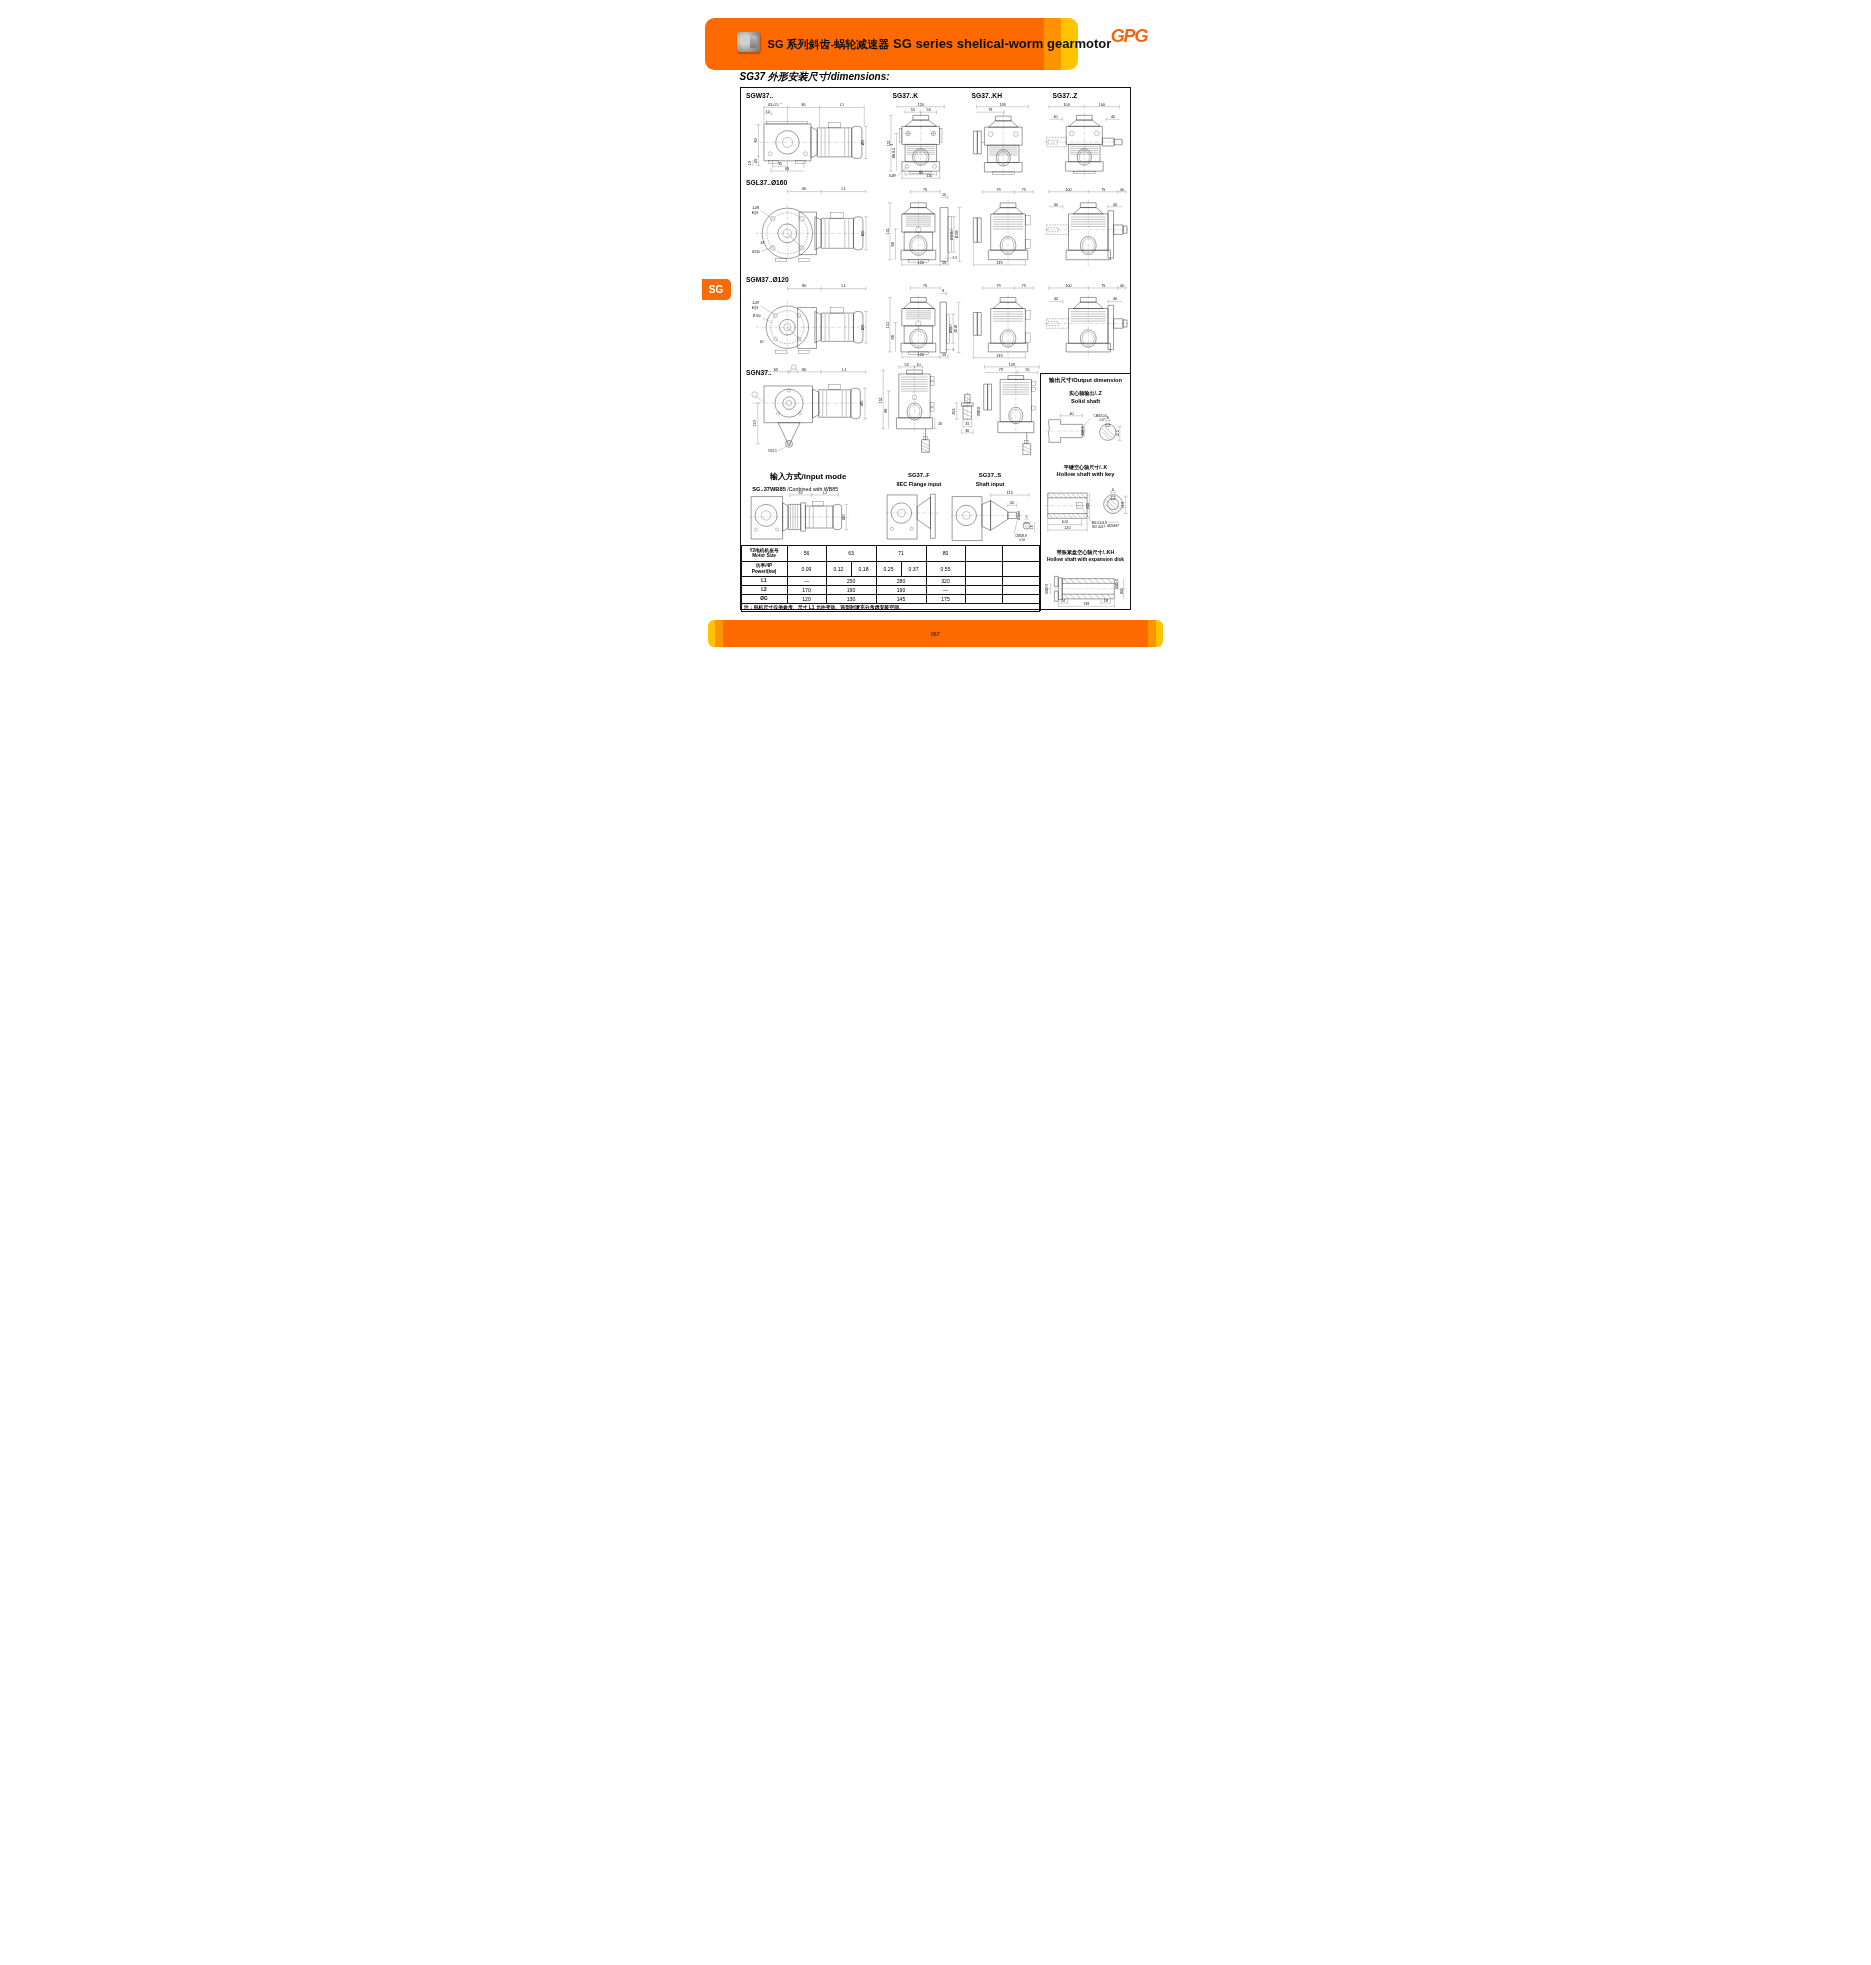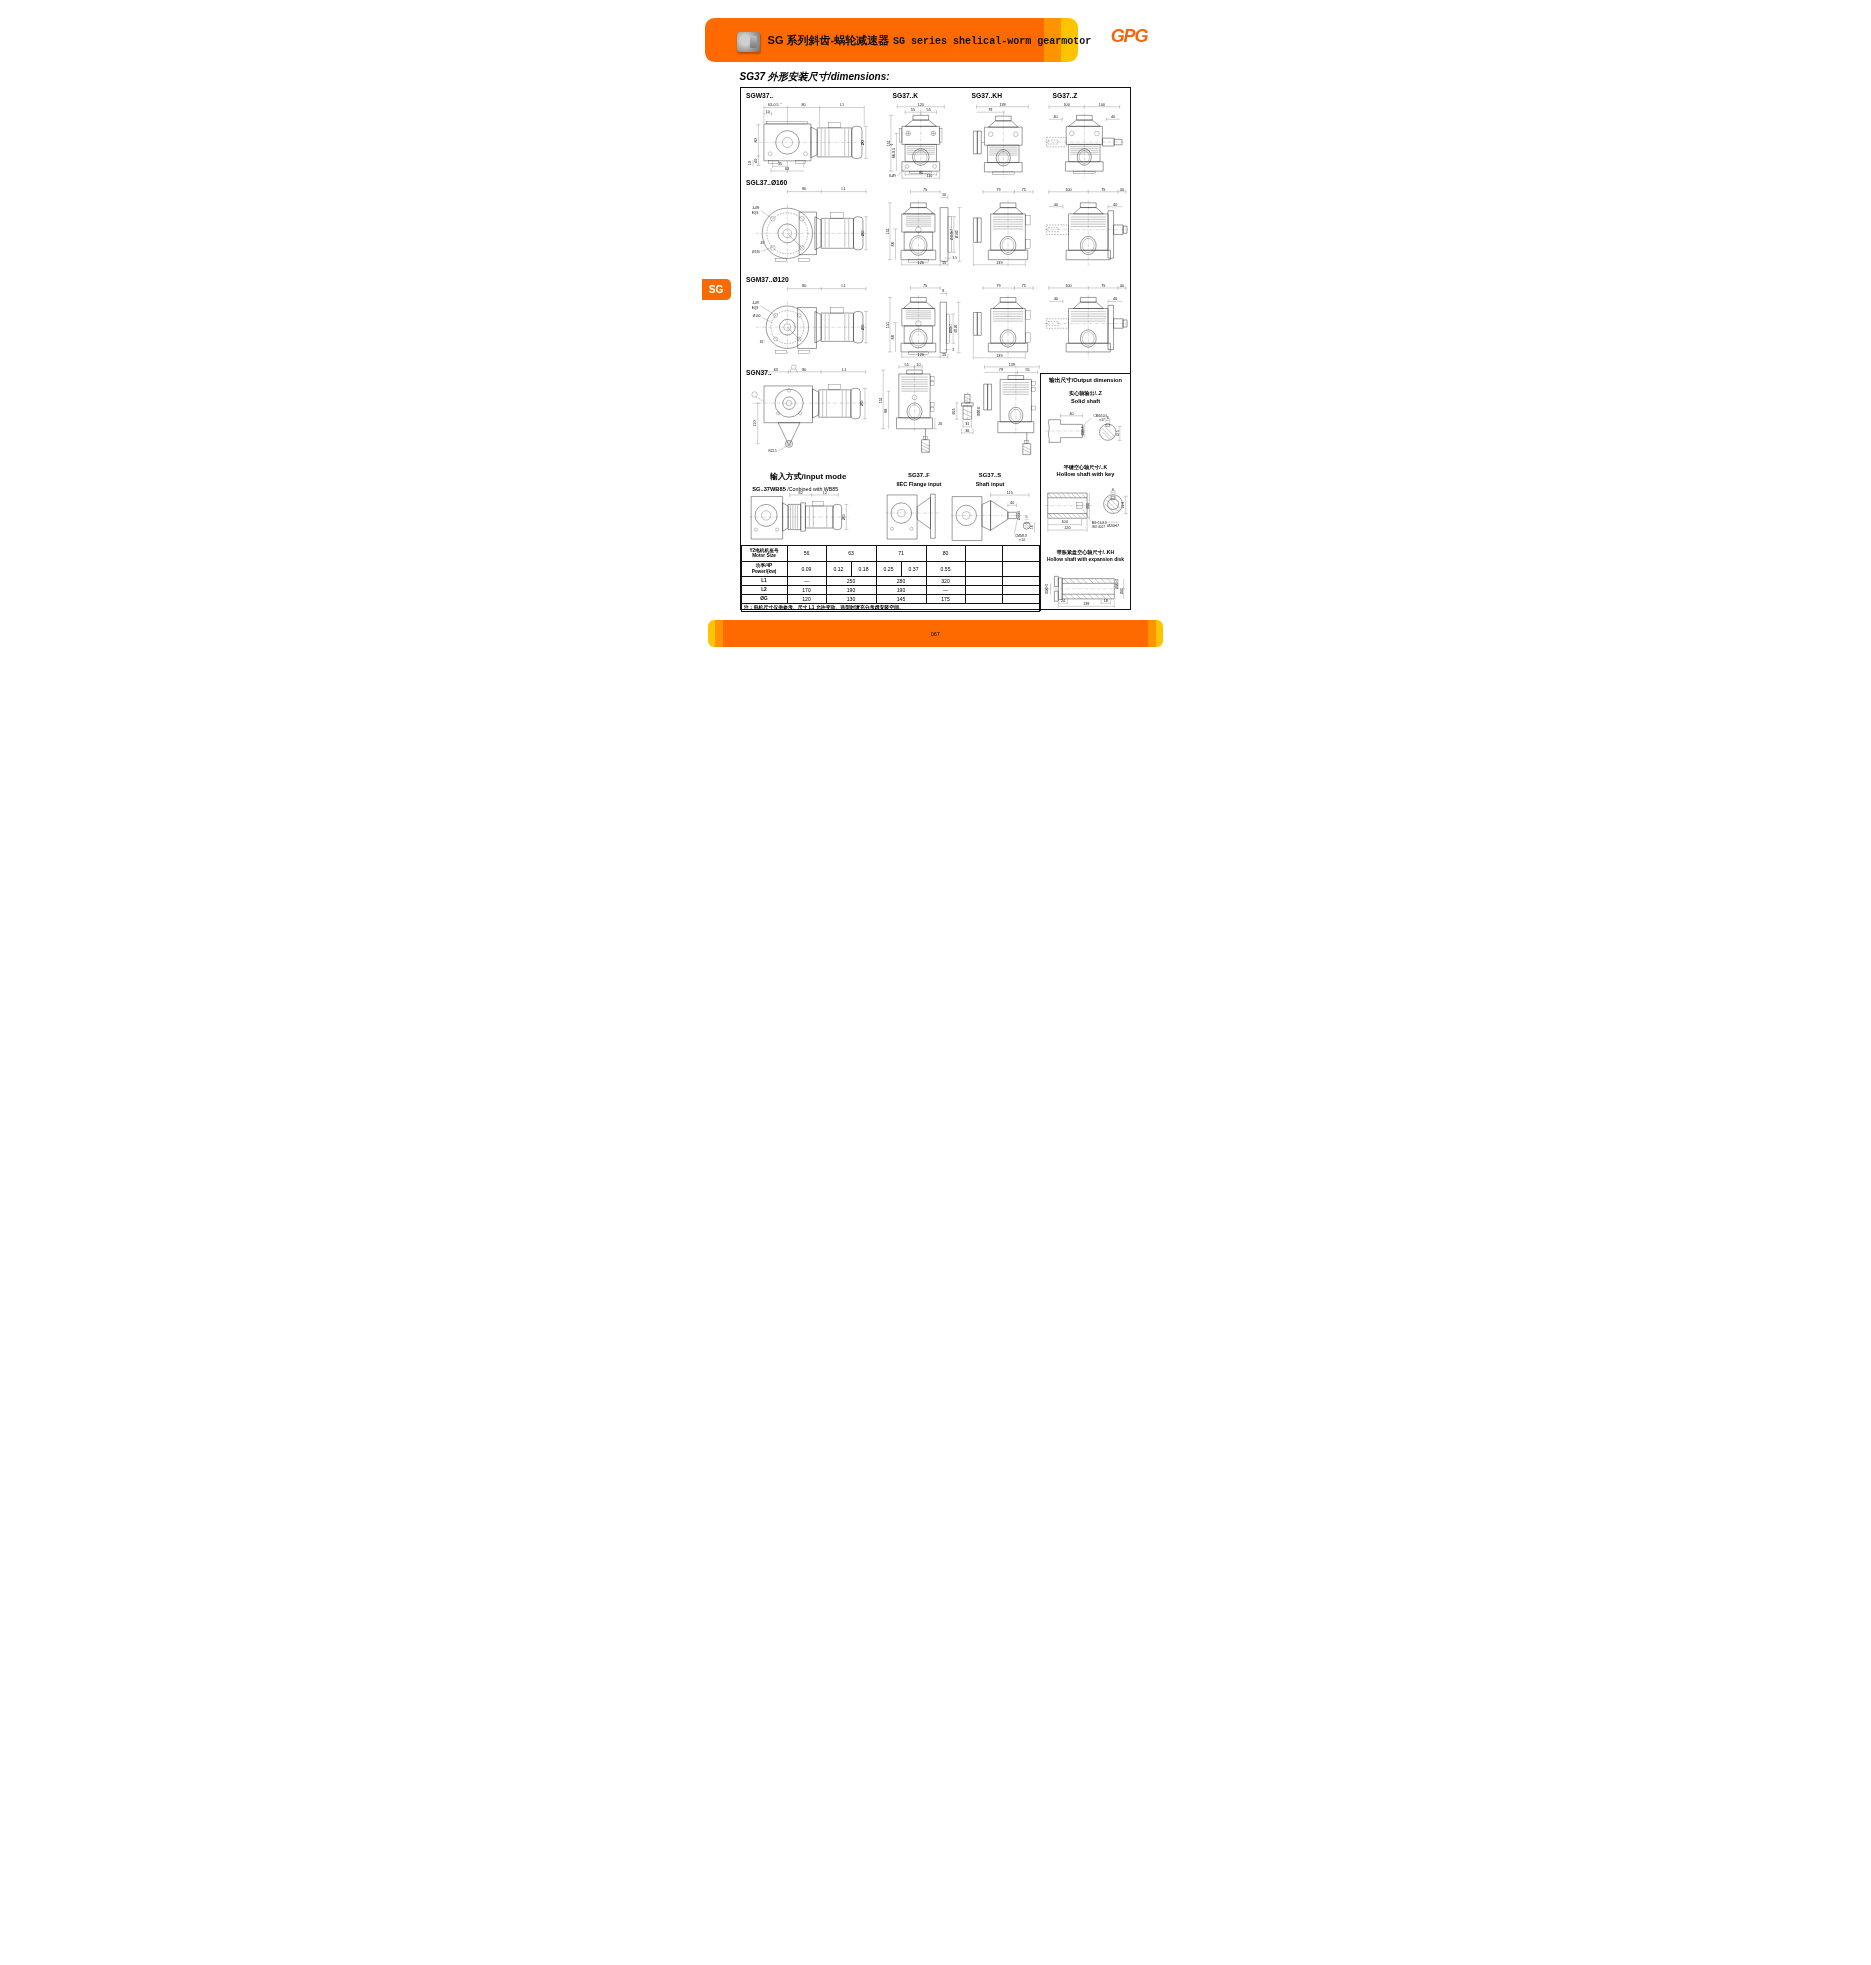--- a/index.html
+++ b/index.html
@@ -1,23 +1,23 @@
 <!DOCTYPE html>
 <html style="font-size:6.3px"><head>
 <meta charset="utf-8">
 <style>
   html,body{margin:0;padding:0;background:#fff;font-family:"Liberation Sans",sans-serif;}
   .page{position:relative;width:468px;height:662px;background:#fff;overflow:hidden;margin:0 auto;}
   
-  .banner{position:absolute;left:3.1px;top:18px;width:373px;height:44px;border-radius:9.4px;
+  .banner{position:absolute;left:3.1px;top:18px;width:373px;height:52px;border-radius:9.4px;
     background:linear-gradient(90deg,#ff6a00 0%,#ff6a00 91%,#ff9300 91%,#ff9300 95.5%,#ffc400 95.5%,#ffc400 100%);
     display:flex;align-items:center;}
   .banner-text{margin-left:63px;display:flex;align-items:baseline;gap:3.9px;color:#111;white-space:nowrap;}
   .banner-zh{font-size:11px;font-weight:bold;}
-  .banner-en{font-size:10px;font-weight:bold;font-family:Liberation Mono, monospace;}
+  .banner-en{font-size:13px;font-weight:bold;}
   .photo{position:absolute;left:35px;top:32px;width:23px;height:19.7px;border-radius:3.1px;
     background:radial-gradient(circle at 35% 40%,#cfcfcf 0 25%,#9a9a9a 60%,#6f6f6f 100%);box-shadow:0.8px 1.2px 1.6px rgba(0,0,0,.25);}
   .photo i{position:absolute;left:13.4px;top:3.9px;width:7px;height:11.8px;border-radius:1.6px;background:linear-gradient(#bdbdbd,#7c7c7c);}
   .logo{position:absolute;left:402px;top:24.4px;width:51px;height:24.4px;display:flex;align-items:center;justify-content:center;
     color:#f4660a;font-weight:900;font-style:italic;font-size:18px;letter-spacing:-1.2px;}
   .sectitle{position:absolute;left:38px;top:70px;font-size:10px;font-weight:bold;color:#000;font-style:italic;}
   
   .cbox{position:absolute;left:38px;top:87px;width:391px;height:523px;border:1px solid #111;box-sizing:border-box;}
   .mlabel{position:absolute;font-size:6.7px;font-weight:bold;color:#000;white-space:nowrap;}
   

